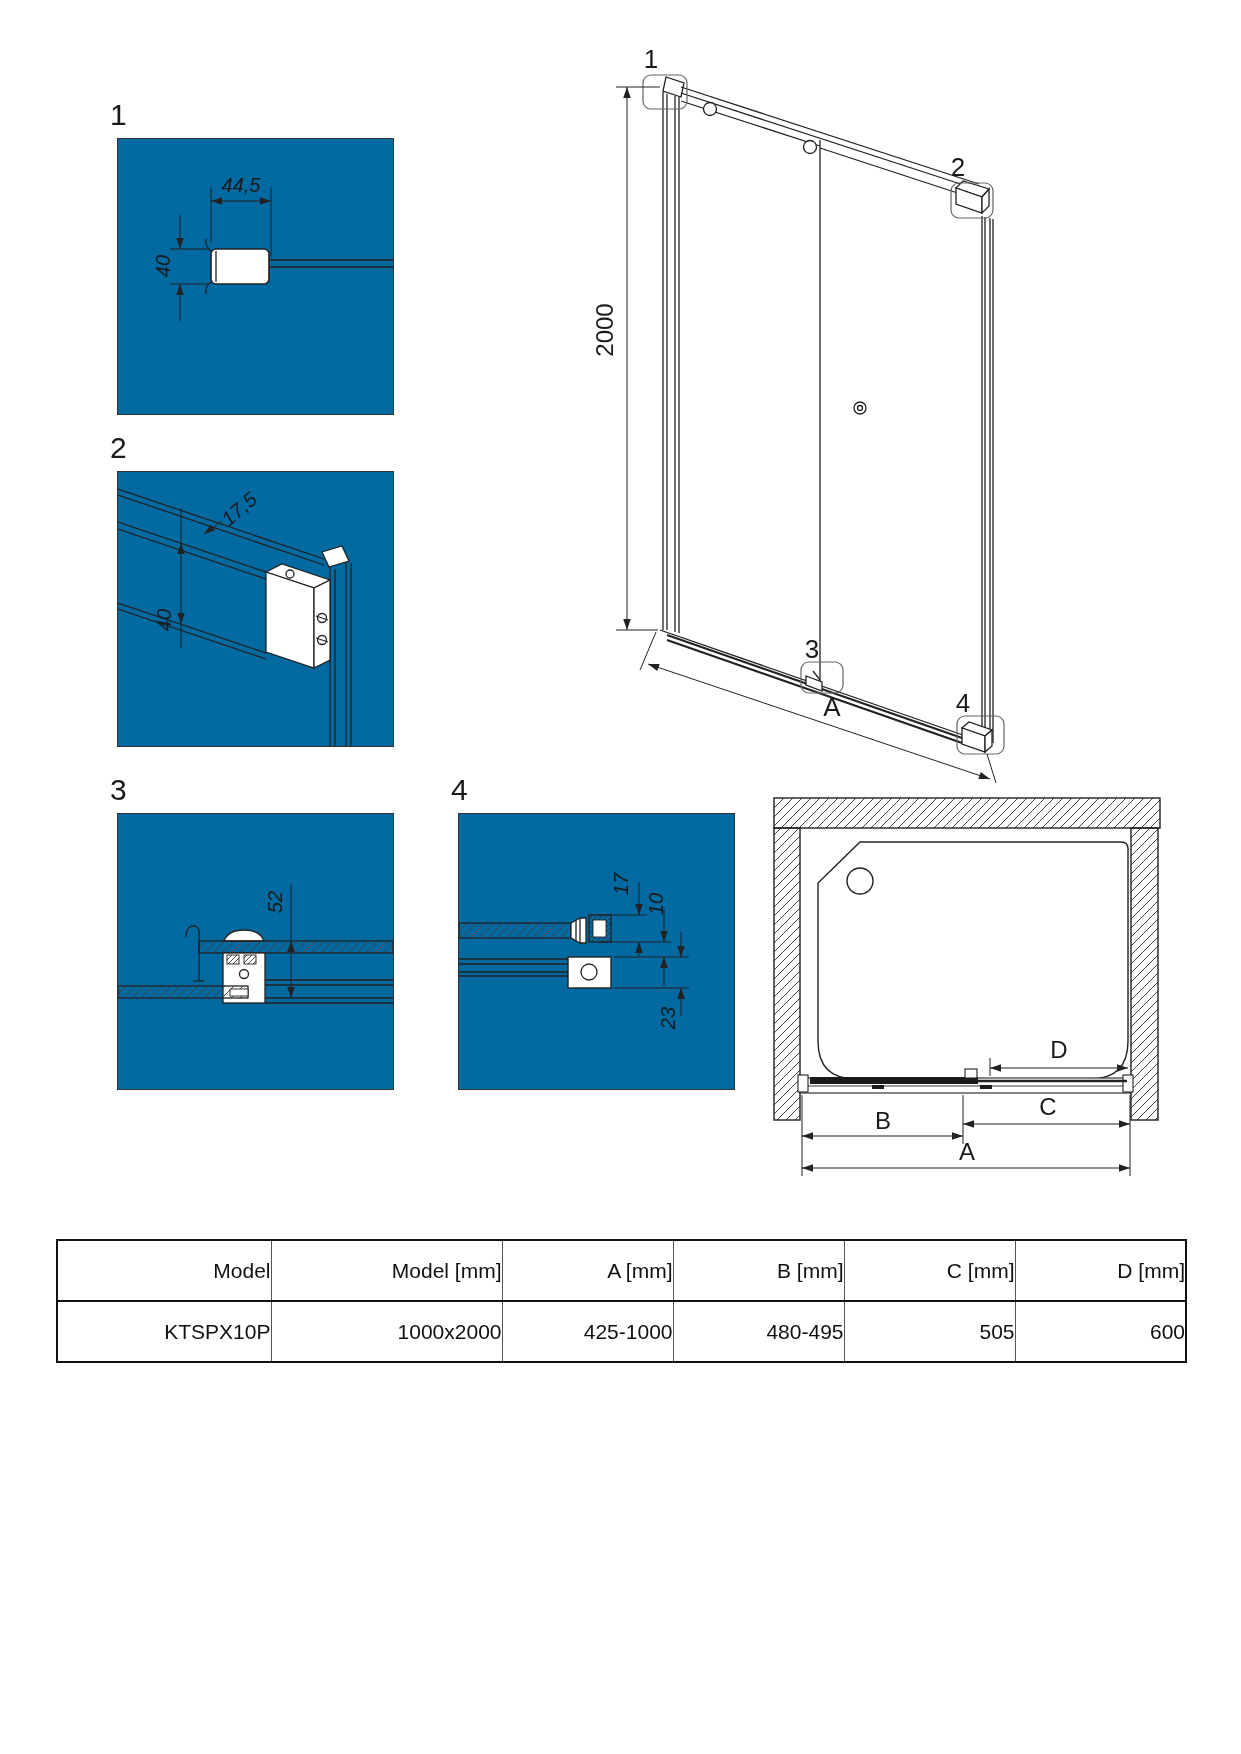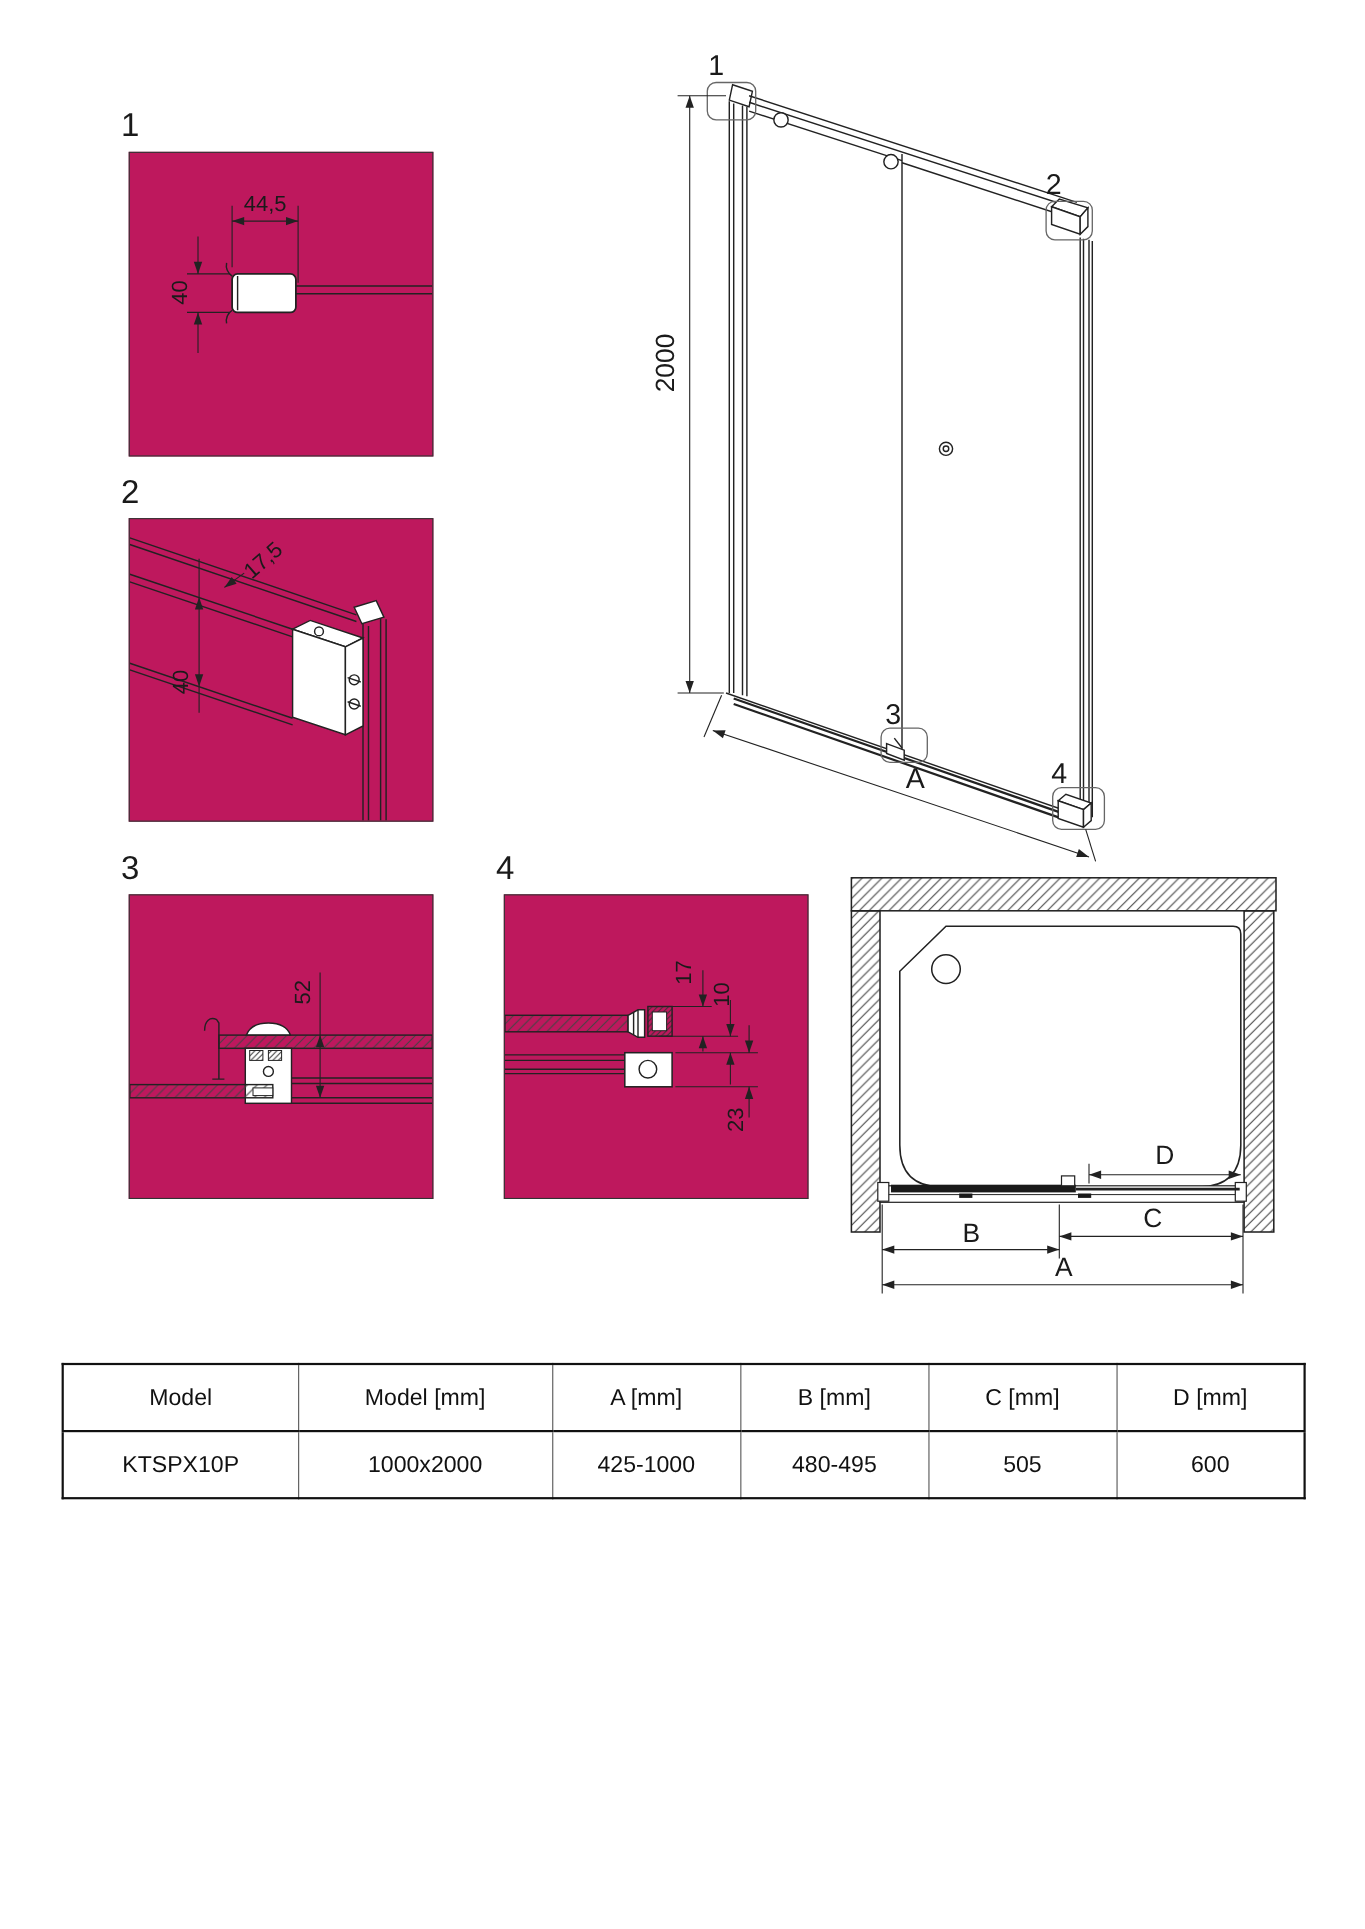--- a/index.html
+++ b/index.html
@@ -1,29 +1,29 @@
 <!DOCTYPE html>
 <html><head>
 <meta charset="utf-8">
 <style>
   html,body{margin:0;padding:0;background:#fff;}
   #page{position:relative;width:1241px;height:1754px;background:#fff;
         font-family:"Liberation Sans", sans-serif;color:#111;overflow:hidden;}
-  .detail-box{position:absolute;border:1.5px solid #333;background:#be185d;}
+  .detail-box{position:absolute;border:1.5px solid #333;background:#0369a1;font-style:italic;}
   .detail-label{position:absolute;font-size:30px;color:#1a1a1a;}
   svg{display:block;}
   svg text{font-family:"Liberation Sans", sans-serif;fill:#1a1a1a;}
   .dim-t{font-size:20px;}
   .mark-t{font-size:26px;}
   .big-t{font-size:24px;}
   .spec-table{position:absolute;left:56px;top:1239px;width:1129px;
               border-collapse:collapse;table-layout:fixed;font-size:21px;color:#111;
               border:2.5px solid #111;}
   .spec-table th,.spec-table td{border-left:1.5px solid #555;border-top:2.5px solid #111;
-              text-align:center;vertical-align:middle;height:59px;font-weight:normal;
+              text-align:right;vertical-align:middle;height:59px;font-weight:normal;
               padding:0;overflow:hidden;}
   .spec-table tr > *:first-child{border-left:none;}
   .spec-table thead th{border-top:none;}
 </style>
 </head>
 <body>
 
 <div id="page">
 
   <svg width="0" height="0" style="position:absolute">

